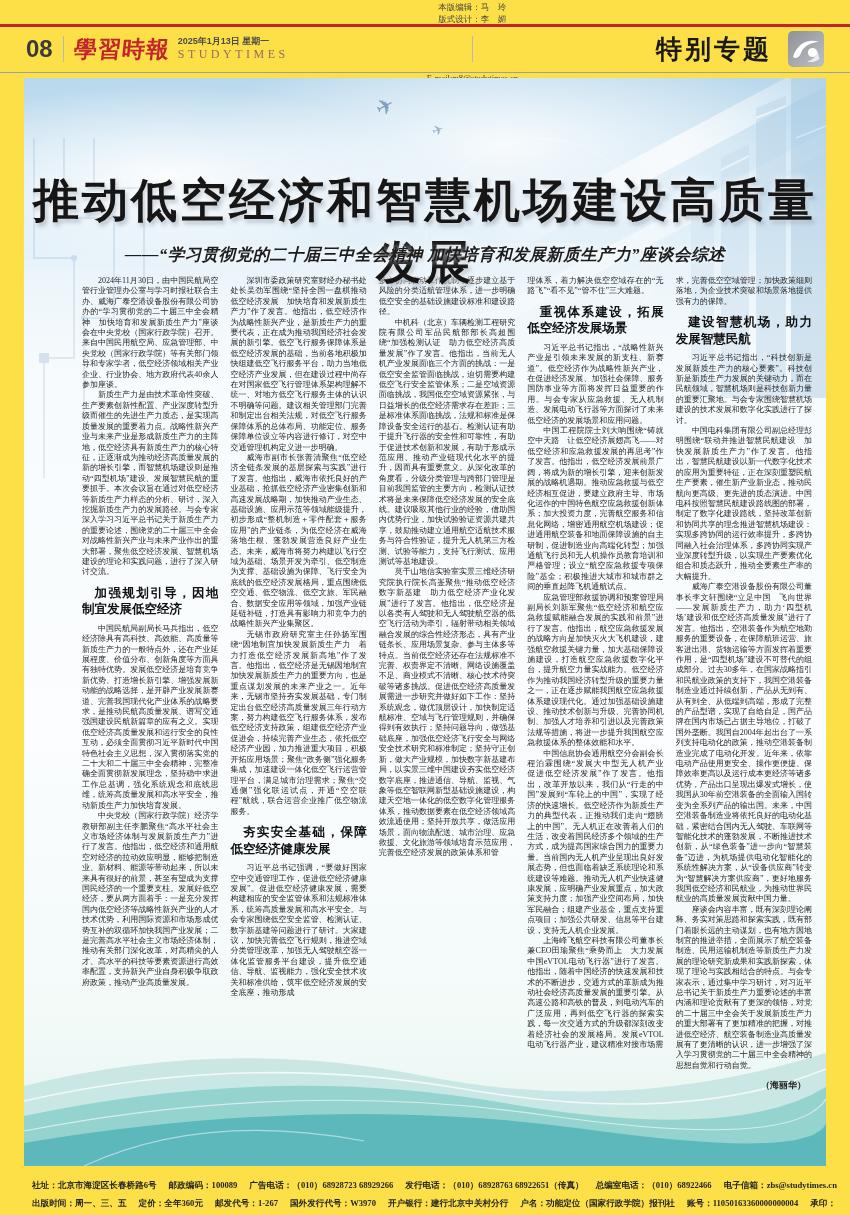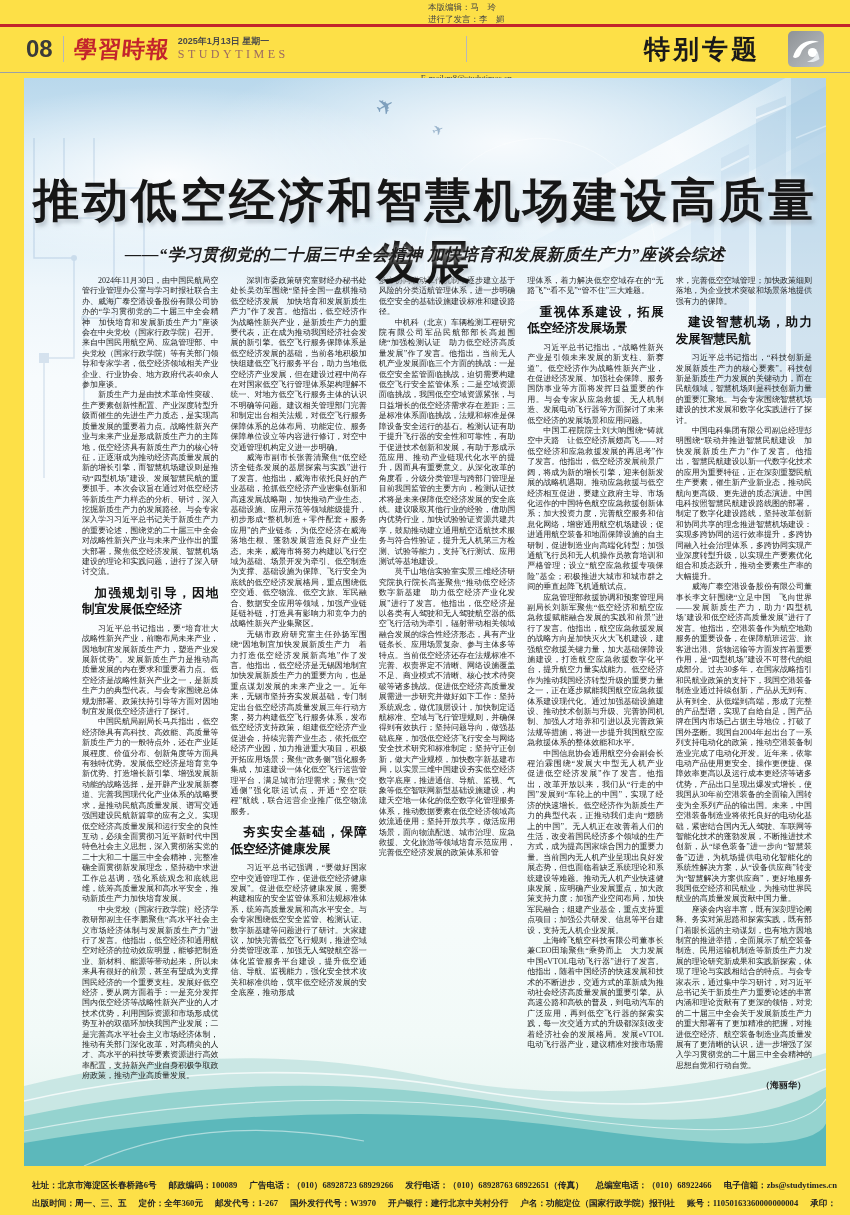--- a/index.html
+++ b/index.html
@@ -16,21 +16,21 @@
   .vsep{width:1px;height:26px;background:#b8b8b8;}
   .brand{display:flex;align-items:center;gap:8px;}
   .brand-cn{font-size:23px;font-weight:900;color:#c3242c;transform:skewX(-6deg);
             letter-spacing:1px;font-family:"Liberation Serif",serif;}
   .brand-right{display:flex;flex-direction:column;line-height:1.25;}
   .hdr-date{font-size:9px;color:#4a4a4a;font-weight:700;font-family:"Liberation Sans",sans-serif;}
   .brand-en{font-size:12px;letter-spacing:3.5px;color:#9b6a62;font-family:"Liberation Serif",serif;}
   .hdr-mid{display:flex;align-items:center;gap:10px;flex-direction:column;}
   .edit-col{display:flex;flex-direction:column;line-height:1.5;font-size:8.5px;color:#444;
             font-family:"Liberation Serif",serif;}
-  .hdr-right{display:flex;align-items:center;gap:28px;}
+  .hdr-right{display:flex;align-items:center;gap:16px;}
   .section-title{font-size:26px;font-weight:900;color:#1a1a1a;letter-spacing:3px;
                  font-family:"Liberation Sans",sans-serif;}
   .logo{width:36px;height:36px;display:block;}
   
   .content{position:relative;margin:5px 24px 0 24px;height:1088px;overflow:hidden;
     background:
       radial-gradient(ellipse 260px 90px at 18% 9%, rgba(255,255,255,.9), rgba(255,255,255,0)),
       radial-gradient(ellipse 300px 110px at 60% 6%, rgba(255,255,255,.85), rgba(255,255,255,0)),
       linear-gradient(180deg,#b9d8ec 0px,#d7eaf6 110px,#eef6fb 210px,#f7fbfd 300px,#fbfdfe 60%,#f2faf8 88%,#e2f2ee 100%);}
   .beam{position:absolute;background:linear-gradient(90deg,rgba(255,255,255,0),rgba(255,255,255,.75),rgba(255,255,255,0));}
@@ -83,21 +83,21 @@
         <span class="brand-cn">學習時報</span>
         <span class="brand-right">
           <span class="hdr-date">2025年1月13日 星期一</span>
           <span class="brand-en">STUDYTIMES</span>
         </span>
       </div>
     </div>
     <div class="hdr-mid">
       <div class="edit-col">
         <span>本版编辑：马　玲</span>
-        <span>进行了发言：李　媚</span>
+        <span>版式设计：李　媚</span>
       </div>
       <div class="vsep"></div>
       <div class="edit-col">
         <span>E-mail:m8@studytimes.cn</span>
         <span>Tel:010-68928869</span>
       </div>
     </div>
     <div class="hdr-right">
       <div class="section-title">特别专题</div>
       <svg class="logo" viewBox="0 0 36 36">
@@ -155,21 +155,20 @@
     </svg>
 
     <h1 class="headline">推动低空经济和智慧机场建设高质量发展</h1>
     <p class="subtitle">——“学习贯彻党的二十届三中全会精神 加快培育和发展新质生产力”座谈会综述</p>
 
     <div class="columns" id="columns">
         <div class="col">
           <p class="body-p">2024年11月30日，由中国民航局空管行业管理办公室与学习时报社联合主办、威海广泰空港设备股份有限公司协办的“学习贯彻党的二十届三中全会精神　加快培育和发展新质生产力”座谈会在中央党校（国家行政学院）召开。来自中国民用航空局、应急管理部、中央党校（国家行政学院）等有关部门领导和专家学者，低空经济领域相关产业企业、行业协会、地方政府代表40余人参加座谈。</p>
           <p class="body-p">新质生产力是由技术革命性突破、生产要素创新性配置、产业深度转型升级而催生的先进生产力质态，是实现高质量发展的重要着力点。战略性新兴产业与未来产业是形成新质生产力的主阵地，低空经济具有新质生产力的核心特征，正逐渐成为推动经济高质量发展的新的增长引擎，而智慧机场建设则是推动“四型机场”建设、发展智慧民航的重要抓手。本次会议旨在通过对低空经济等新质生产力样态的分析、研讨，深入挖掘新质生产力的发展路径。与会专家深入学习习近平总书记关于新质生产力的重要论述，围绕党的二十届三中全会对战略性新兴产业与未来产业作出的重大部署，聚焦低空经济发展、智慧机场建设的理论和实践问题，进行了深入研讨交流。</p>
           <div class="col-heading">加强规划引导，因地制宜发展低空经济</div>
-          <p class="body-p">习近平总书记指出，要“培育壮大战略性新兴产业，前瞻布局未来产业，因地制宜发展新质生产力，塑造产业发展新优势”。发展新质生产力是推动高质量发展的内在要求和重要着力点。低空经济是战略性新兴产业之一，是新质生产力的典型代表。与会专家围绕总体规划部署、政策扶持引导等方面对因地制宜发展低空经济进行了探讨。</p>
           <p class="body-p">中国民航局副局长马兵指出，低空经济除具有高科技、高效能、高质量等新质生产力的一般特点外，还在产业延展程度、价值分布、创新角度等方面具有独特优势。发展低空经济是培育竞争新优势、打造增长新引擎、增强发展新动能的战略选择，是开辟产业发展新赛道、完善我国现代化产业体系的战略要求，是推动民航高质量发展、谱写交通强国建设民航新篇章的应有之义。实现低空经济高质量发展和运行安全的良性互动，必须全面贯彻习近平新时代中国特色社会主义思想，深入贯彻落实党的二十大和二十届三中全会精神，完整准确全面贯彻新发展理念，坚持稳中求进工作总基调，强化系统观念和底线思维，统筹高质量发展和高水平安全，推动新质生产力加快培育发展。</p>
           <p class="body-p">中央党校（国家行政学院）经济学教研部副主任李鹏聚焦“高水平社会主义市场经济体制与发展新质生产力”进行了发言。他指出，低空经济和通用航空对经济的拉动效应明显，能够把制造业、新材料、能源等带动起来，所以未来具有很好的前景，甚至有望成为支撑国民经济的一个重要支柱。发展好低空经济，要从两方面着手：一是充分发挥国内低空经济等战略性新兴产业的人才技术优势，利用国际资源和市场形成优势互补的双循环加快我国产业发展；二是完善高水平社会主义市场经济体制，推动有关部门深化改革，对高精尖的人才、高水平的科技等要素资源进行高效率配置，支持新兴产业自身积极争取政府政策，推动产业高质量发展。</p>
         </div>
         <div class="col">
           <p class="body-p">深圳市委政策研究室财经办秘书处处长吴劲军围绕“坚持全国一盘棋推动低空经济发展　加快培育和发展新质生产力”作了发言。他指出，低空经济作为战略性新兴产业，是新质生产力的重要代表，正在成为推动我国经济社会发展的新引擎。低空飞行服务保障体系是低空经济发展的基础，当前各地积极加快组建低空飞行服务平台，助力当地低空经济产业发展，但在建设过程中尚存在对国家低空飞行管理体系架构理解不统一、对地方低空飞行服务主体的认识不明确等问题。建议相关管理部门完善和制定出台相关法规，对低空飞行服务保障体系的总体布局、功能定位、服务保障单位设立等内容进行修订，对空中交通管理机构定义进一步明确。</p>
           <p class="body-p">威海市副市长张善清聚焦“低空经济全链条发展的基层探索与实践”进行了发言。他指出，威海市依托良好的产业基础，抢抓低空经济产业密集创新和高速发展战略期，加快推动产业生态、基础设施、应用示范等领域能级提升，初步形成“整机制造＋零件配套＋服务应用”的产业链条，为低空经济在威海落地生根、蓬勃发展营造良好产业生态。未来，威海市将努力构建以飞行空域为基础、场景开发为牵引、低空制造为支撑、基础设施为保障、飞行安全为底线的低空经济发展格局，重点围绕低空交通、低空物流、低空文旅、军民融合、数据安全应用等领域，加强产业链延链补链，打造具有影响力和竞争力的战略性新兴产业集聚区。</p>
           <p class="body-p">无锡市政府研究室主任孙扬军围绕“因地制宜加快发展新质生产力　着力打造低空经济发展新高地”作了发言。他指出，低空经济是无锡因地制宜加快发展新质生产力的重要方向，也是重点谋划发展的未来产业之一。近年来，无锡市坚持夯实发展基础，专门制定出台低空经济高质量发展三年行动方案，努力构建低空飞行服务体系，发布低空经济支持政策，组建低空经济产业促进会，持续完善产业生态，依托低空经济产业园，加力推进重大项目，积极开拓应用场景；聚焦“政务侧”强化服务集成，加速建设一体化低空飞行运营管理平台，满足城市治理需求；聚焦“交通侧”强化联运试点，开通“空空联程”航线，联合运营企业推广低空物流服务。</p>
           <div class="col-heading">夯实安全基础，保障低空经济健康发展</div>
           <p class="body-p">习近平总书记强调，“要做好国家空中交通管理工作，促进低空经济健康发展”。促进低空经济健康发展，需要构建相应的安全监管体系和法规标准体系，统筹高质量发展和高水平安全。与会专家围绕低空安全监管、检测认证、数字新基建等问题进行了研讨。大家建议，加快完善低空飞行规则，推进空域分类管理改革，加强无人驾驶航空器一体化监管服务平台建设，提升低空通信、导航、监视能力，强化安全技术攻关和标准供给，筑牢低空经济发展的安全底座，推动形成</p>
         </div>

